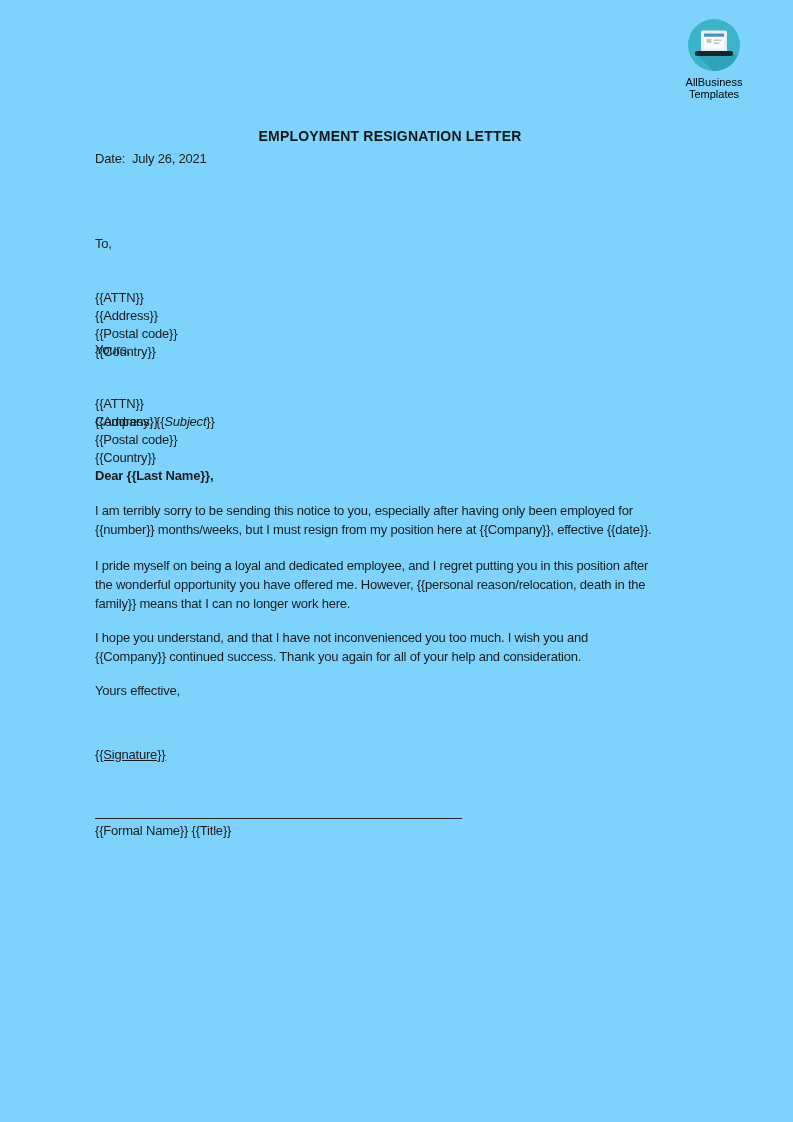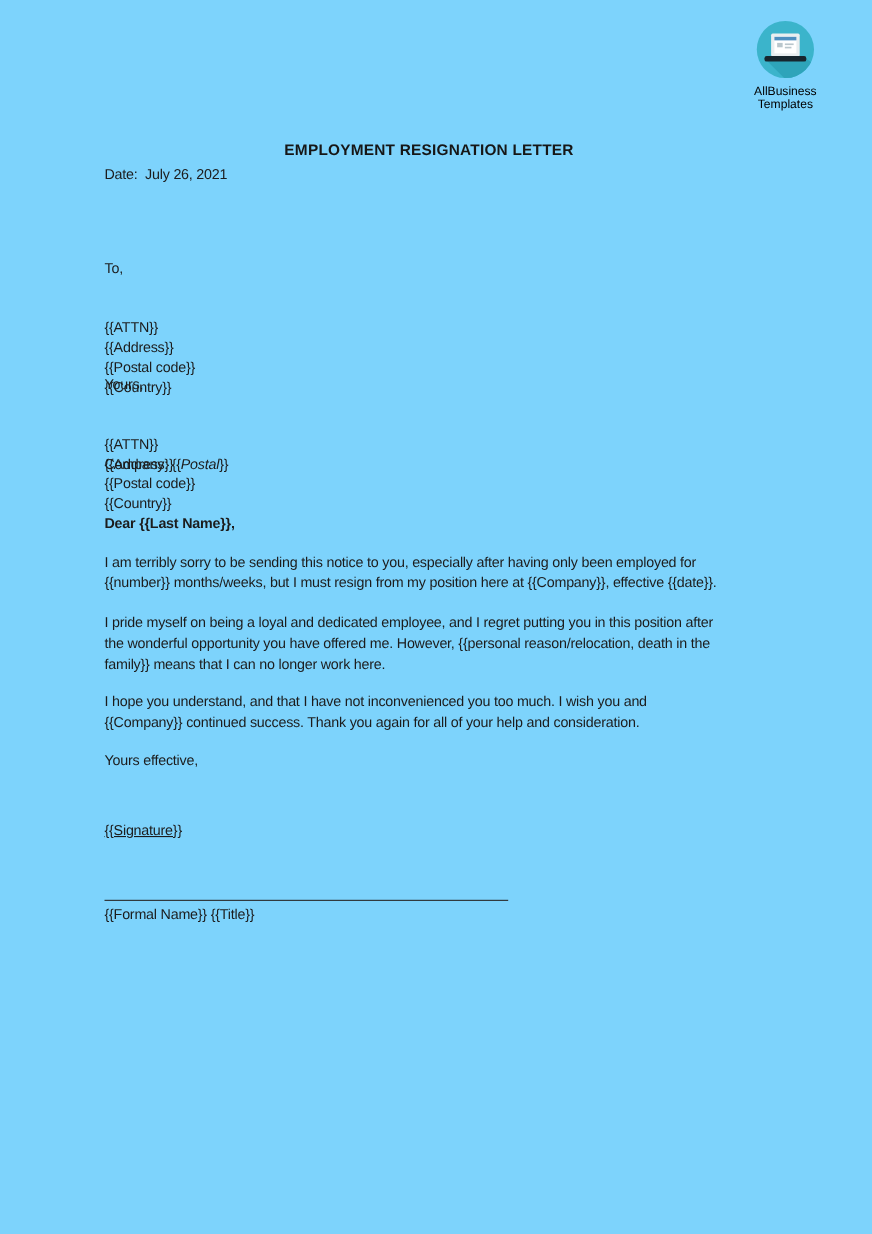--- a/index.html
+++ b/index.html
@@ -99,21 +99,21 @@
   </div>
 
   <div class="t from-block block">
     <div>Yours,</div>
     <div>{{ATTN}}
 {{Address}}
 {{Postal code}}
 {{Country}}</div>
   </div>
 
-  <div class="t subject-line"><span>Company: {{</span><span class="it">Postal</span><span>}}</span></div>
+  <div class="t subject-line"><span>Company: {{</span><span class="it">Subject</span><span>}}</span></div>
 
   <div class="t salutation">Dear {{Last Name}},</div>
 
   <div class="t para p1">I am terribly sorry to be sending this notice to you, especially after having only been employed for
 {{number}} months/weeks, but I must resign from my position here at {{Company}}, effective {{date}}.</div>
   <div class="t para p2">I pride myself on being a loyal and dedicated employee, and I regret putting you in this position after
 the wonderful opportunity you have offered me. However, {{personal reason/relocation, death in the
 family}} means that I can no longer work here.</div>
   <div class="t para p3">I hope you understand, and that I have not inconvenienced you too much. I wish you and
 {{Company}} continued success. Thank you again for all of your help and consideration.</div>

